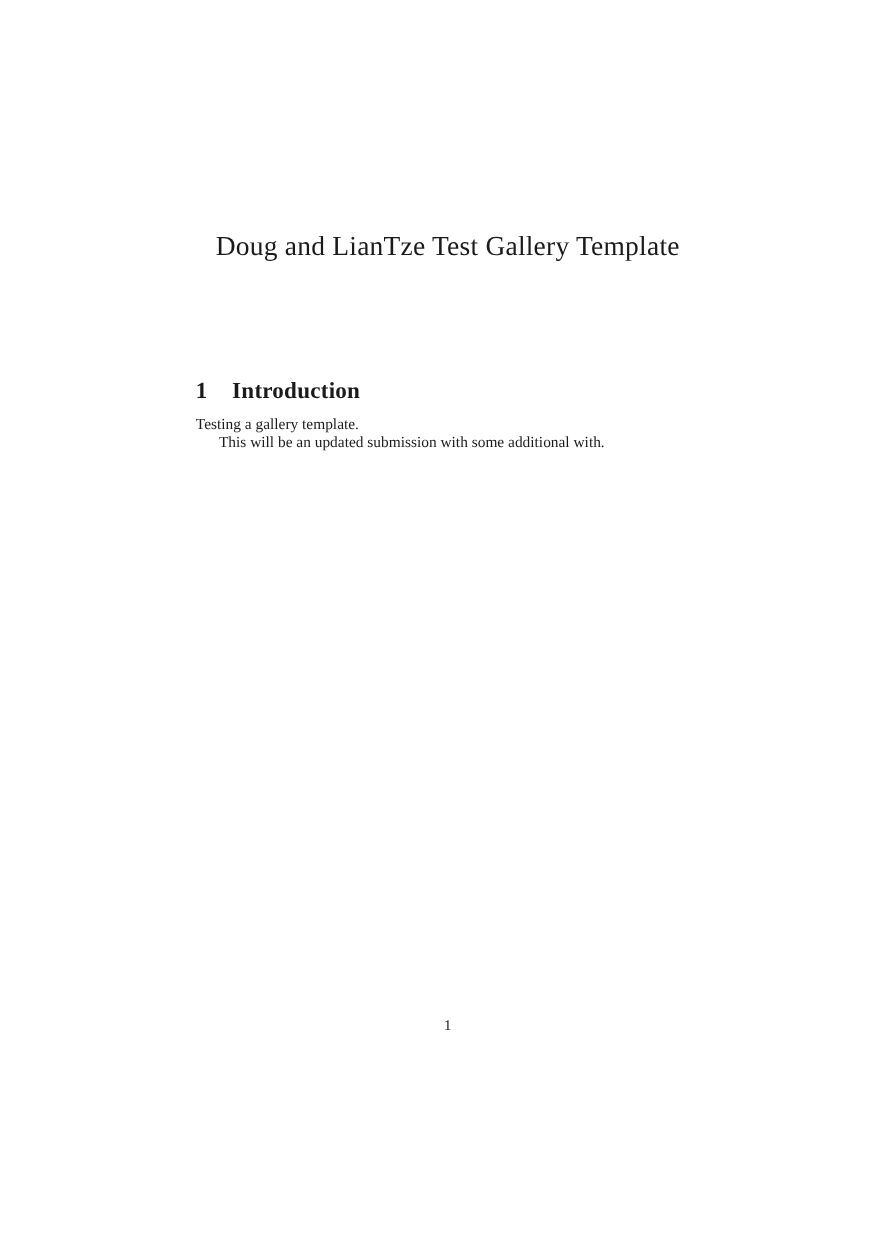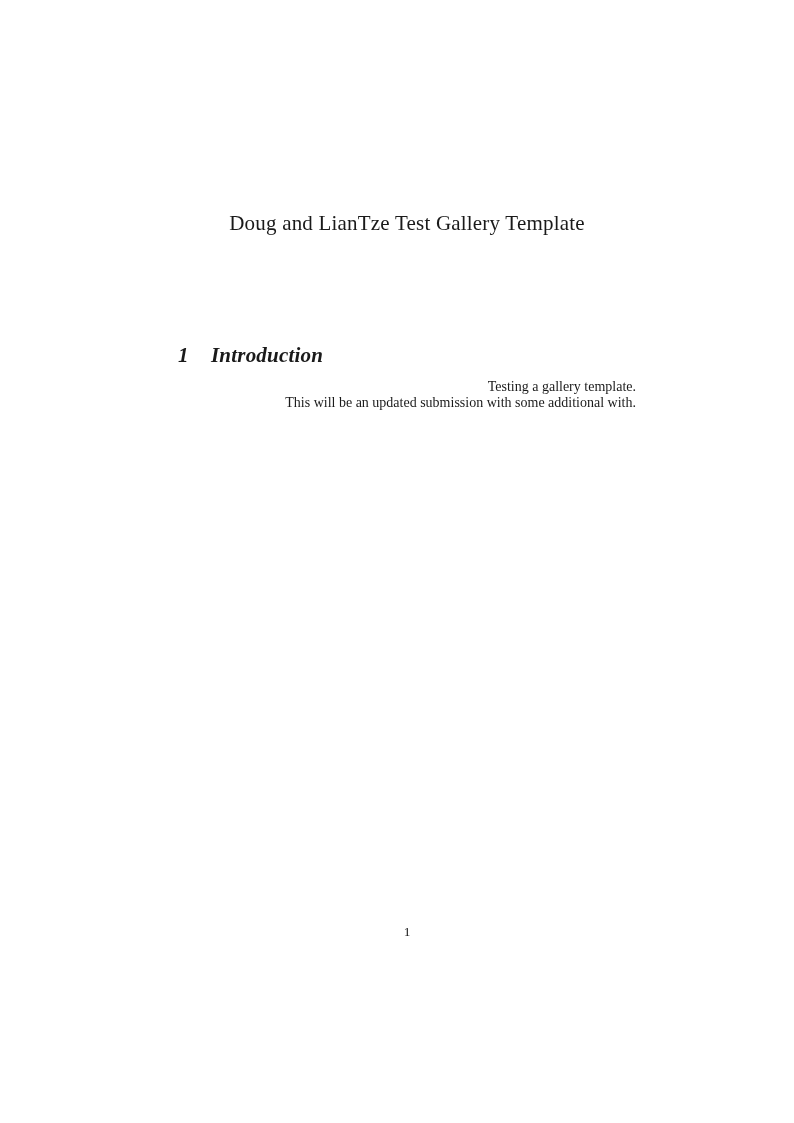--- a/index.html
+++ b/index.html
@@ -24,21 +24,21 @@
     width: 458px;
     height: 100%;
   }
   .doc-title {
     position: absolute;
     top: 211px;
     left: 0;
     width: 100%;
     margin: 0;
     text-align: center;
-    font-size: 21px;
+    font-size: 25px;
     font-weight: normal;
     letter-spacing: 0.2px;
     white-space: nowrap;
   }
   .doc-author {
     position: absolute;
     top: 259px;
     left: 0;
     width: 100%;
     text-align: center;
@@ -54,34 +54,32 @@
   }
   .section-heading {
     position: absolute;
     top: 343px;
     left: 0;
     width: 100%;
     margin: 0;
     font-size: 21px;
     font-weight: bold;
     letter-spacing: 0.2px;
-    font-style: italic;
   }
   .section-number {
     display: inline-block;
     min-width: 33px;
   }
   .body-text {
     position: absolute;
     top: 379px;
     left: 0;
     width: 100%;
     font-size: 14px;
     line-height: 16px;
-    text-align: right;
   }
   .body-text p {
     margin: 0;
   }
   .body-text p.indented {
     text-indent: 21px;
   }
   .page-number {
     position: absolute;
     top: 924px;

